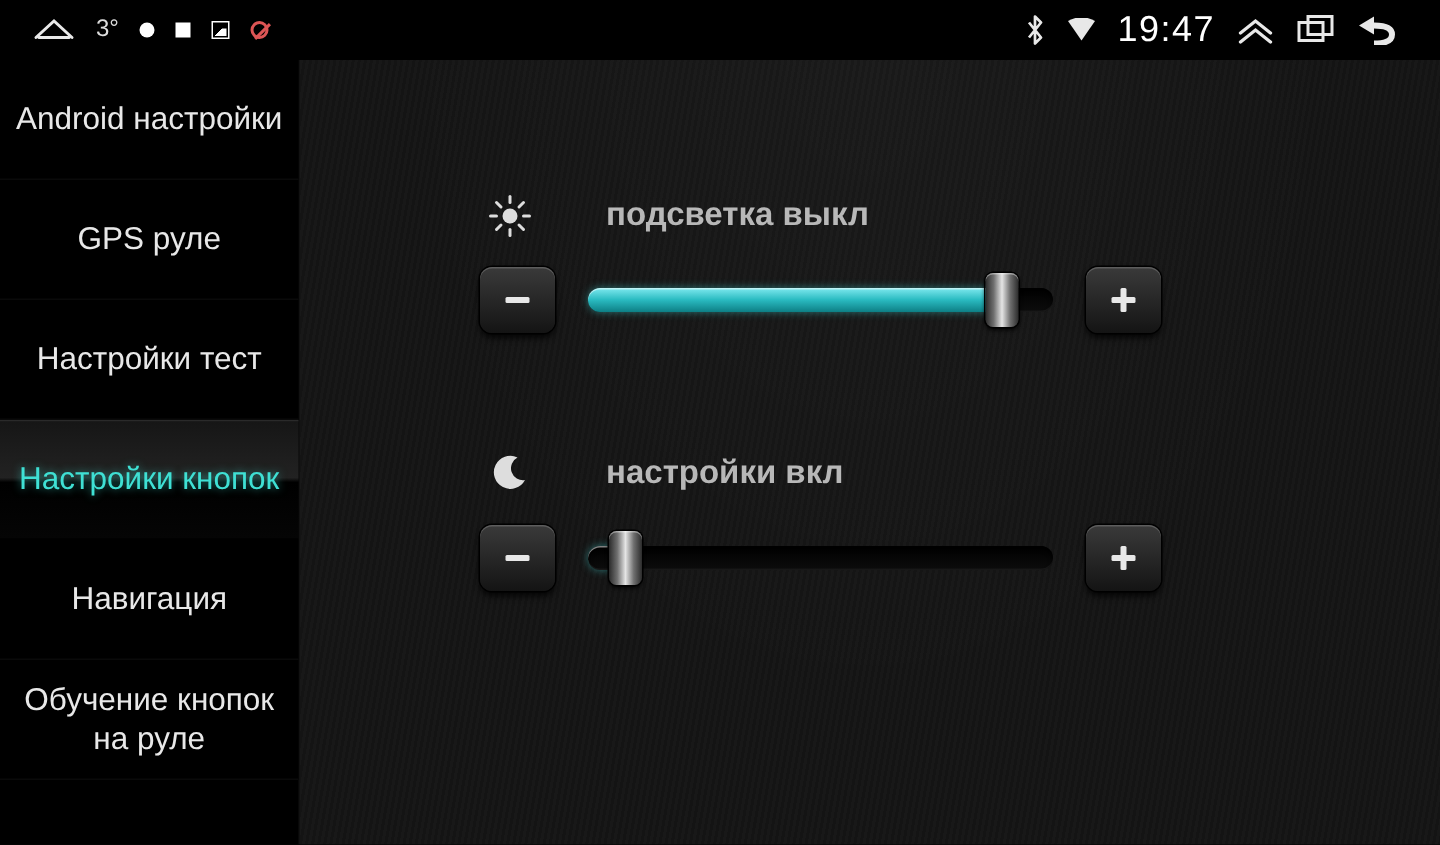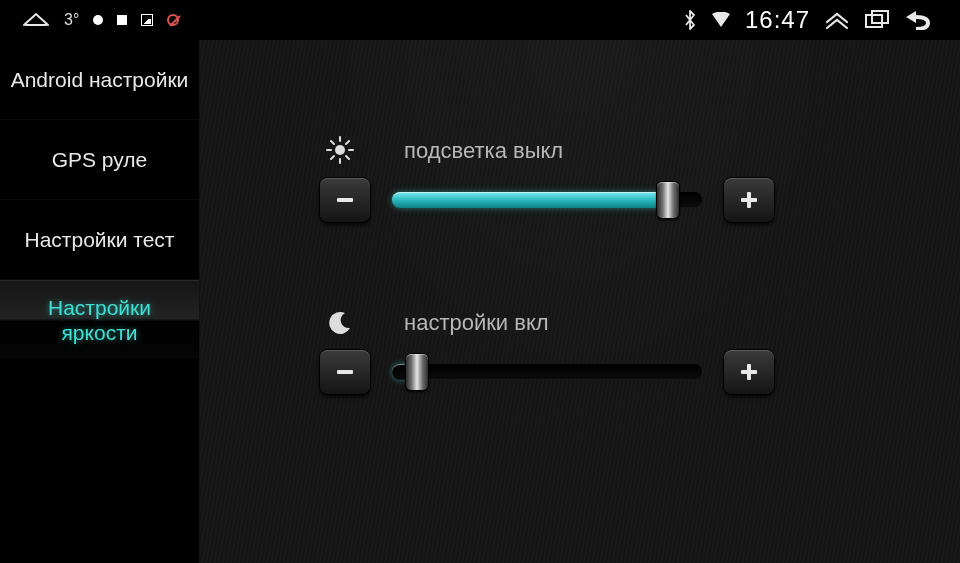--- a/index.html
+++ b/index.html
@@ -57,21 +57,21 @@
   
   .panel {
     flex:1; height:100%;
     background:
       radial-gradient(ellipse at top, rgba(255,255,255,.025), transparent 60%),
       repeating-linear-gradient(100deg, #181818 0px, #181818 2px, #141414 2px, #141414 4px),
       #141414;
     padding: 90px 70px 0 120px;
   }
   .row { margin-bottom: 80px; }
-  .row-head { display:flex; align-items:flex-end; height:34px; margin-bottom:14px; }
+  .row-head { display:flex; align-items:flex-start; height:34px; margin-bottom:14px;font-weight:bold; }
   .row-head .icon { width:40px; display:flex; justify-content:center; }
   .row-head .label { color:#b8b8b8; font-size:22px; margin-left:44px; }
   .row-ctrl { display:flex; align-items:center; gap:22px; }
 
   
   .btn {
     width:50px; height:44px; border-radius:8px;
     display:flex; align-items:center; justify-content:center;
     background:linear-gradient(to bottom,#3a3a3a,#141414);
     box-shadow: inset 0 1px 0 rgba(255,255,255,.18), 0 0 0 1px #000, 0 3px 4px rgba(0,0,0,.8);
@@ -113,21 +113,21 @@
     <span class="bt">
       <svg width="14" height="20" viewBox="0 0 14 20">
           <path d="M3 5 L11 15 L7 19 V1 L11 5 L3 15" stroke="#e8e8e8" stroke-width="1.8" fill="none" stroke-linejoin="round"></path>
         </svg>
     </span>
     <span class="wifi">
       <svg width="20" height="16" viewBox="0 0 20 16">
           <path d="M10 15 L19 2 Q10 -3 1 2 Z" fill="#e8e8e8"></path>
         </svg>
     </span>
-    <span class="clock">16:47</span>
+    <span class="clock">19:47</span>
     <span class="up">
       <svg width="26" height="20" viewBox="0 0 26 20">
           <path d="M3 12 L13 4 L23 12 M3 18 L13 10 L23 18" stroke="#e8e8e8" stroke-width="2.2" fill="none" stroke-linecap="round"></path>
         </svg>
     </span>
     <span class="rect">
       <svg width="26" height="20" viewBox="0 0 26 20">
           <rect x="2" y="5" width="16" height="12" stroke="#e8e8e8" stroke-width="2" fill="none"></rect>
           <rect x="8" y="1" width="16" height="12" stroke="#e8e8e8" stroke-width="2" fill="none"></rect>
         </svg>
@@ -146,21 +146,27 @@
     <div class="side-item">
       <span>Android настройки</span>
       </div>
     <div class="side-item">
       <span>GPS руле</span>
       </div>
     <div class="side-item">
       <span>Настройки тест</span>
       </div>
     <div class="side-item active">
-      <span>Настройки яркости</span>
+      <span>Настройки кнопок</span>
+      </div>
+    <div class="side-item">
+      <span>Навигация</span>
+      </div>
+    <div class="side-item">
+      <span>Обучение кнопок на руле</span>
       </div>
   </div>
 
   <div class="panel">
 
     <div class="row">
       <div class="row-head">
         <span class="icon">
           <svg width="28" height="28" viewBox="0 0 28 28">
             <circle cx="14" cy="14" r="5" fill="#ddd"></circle>

